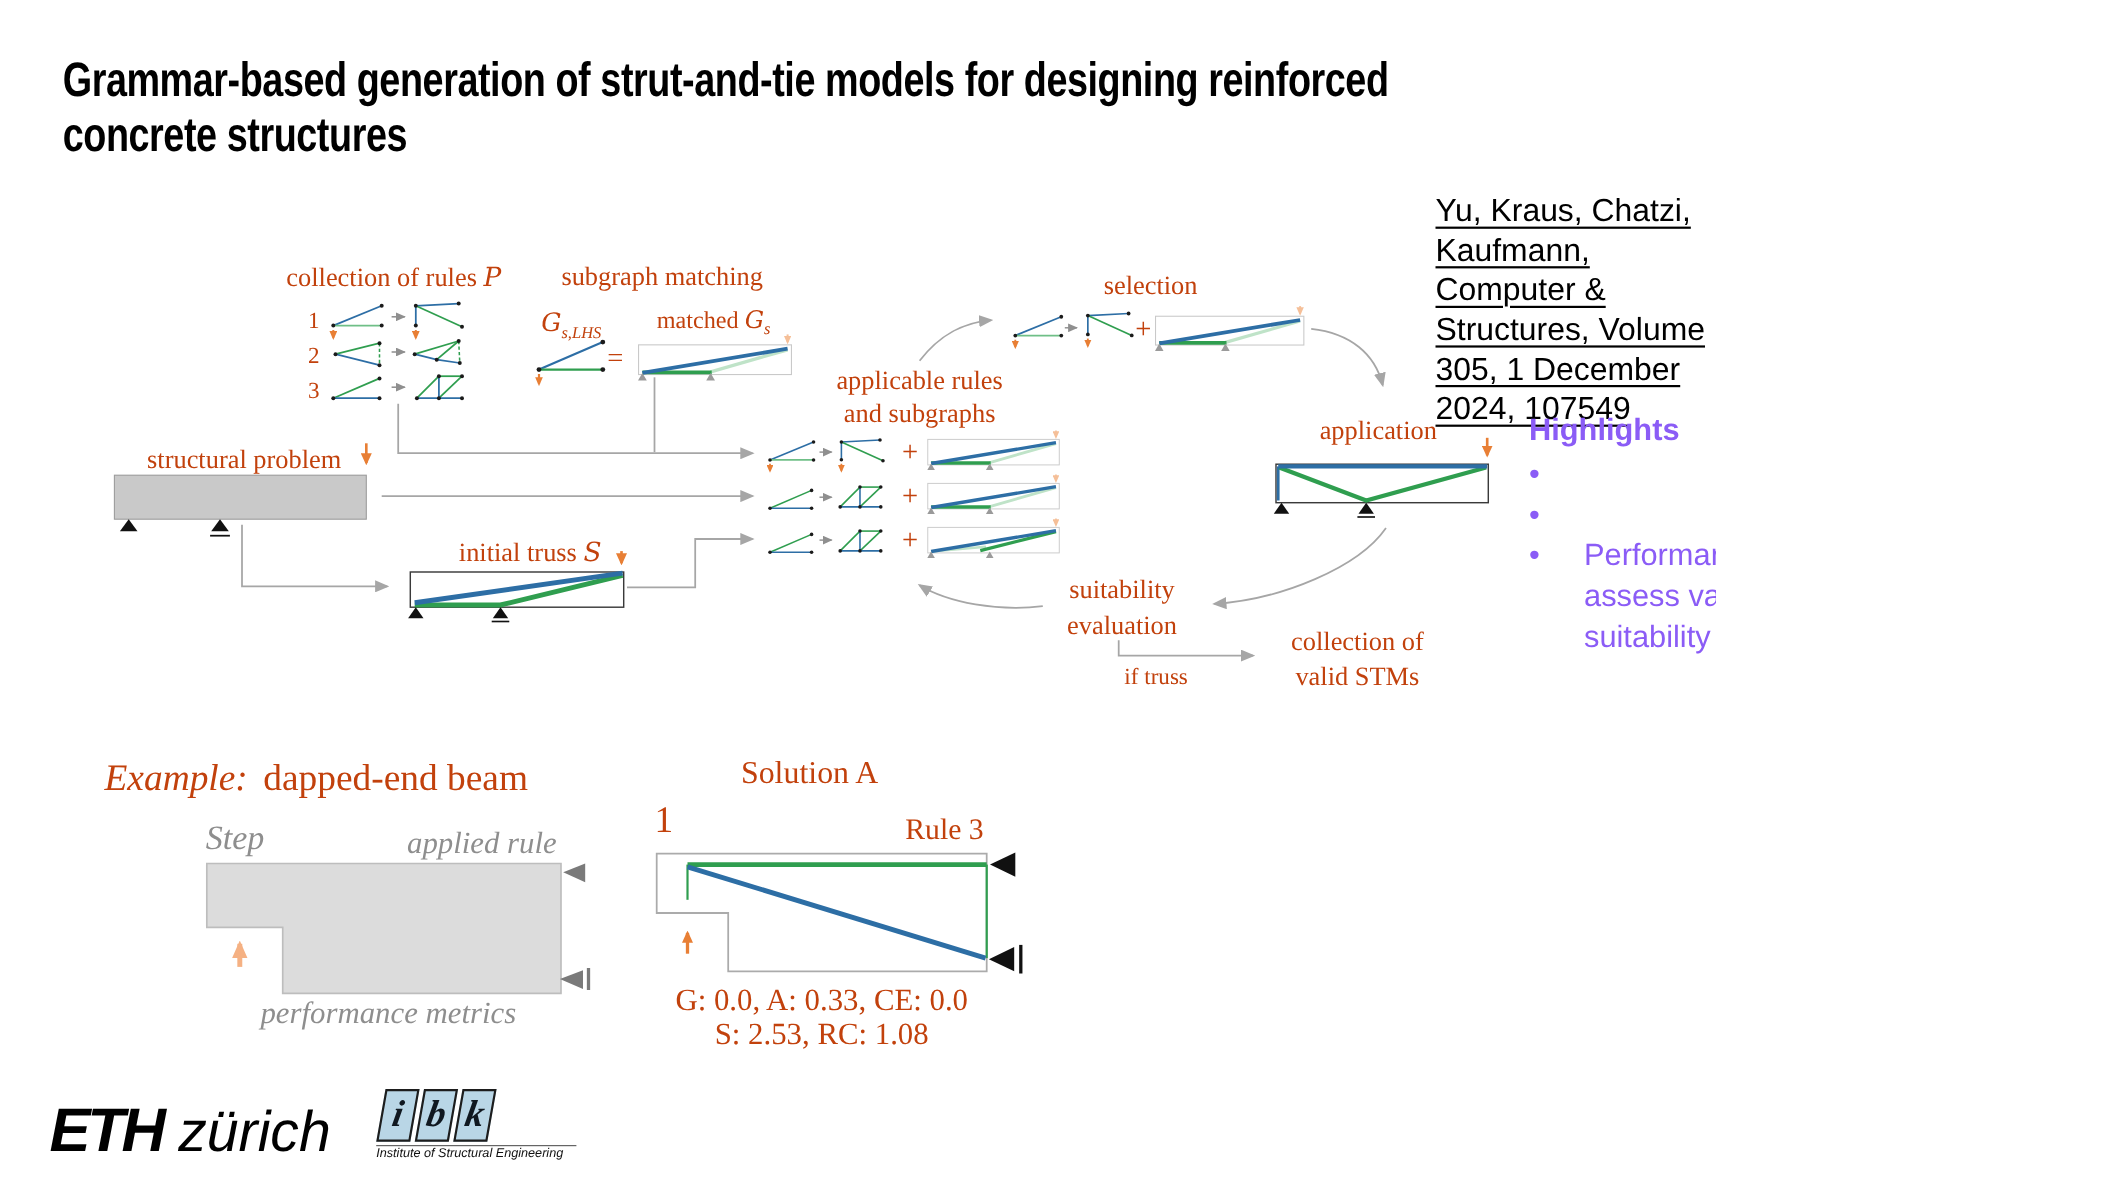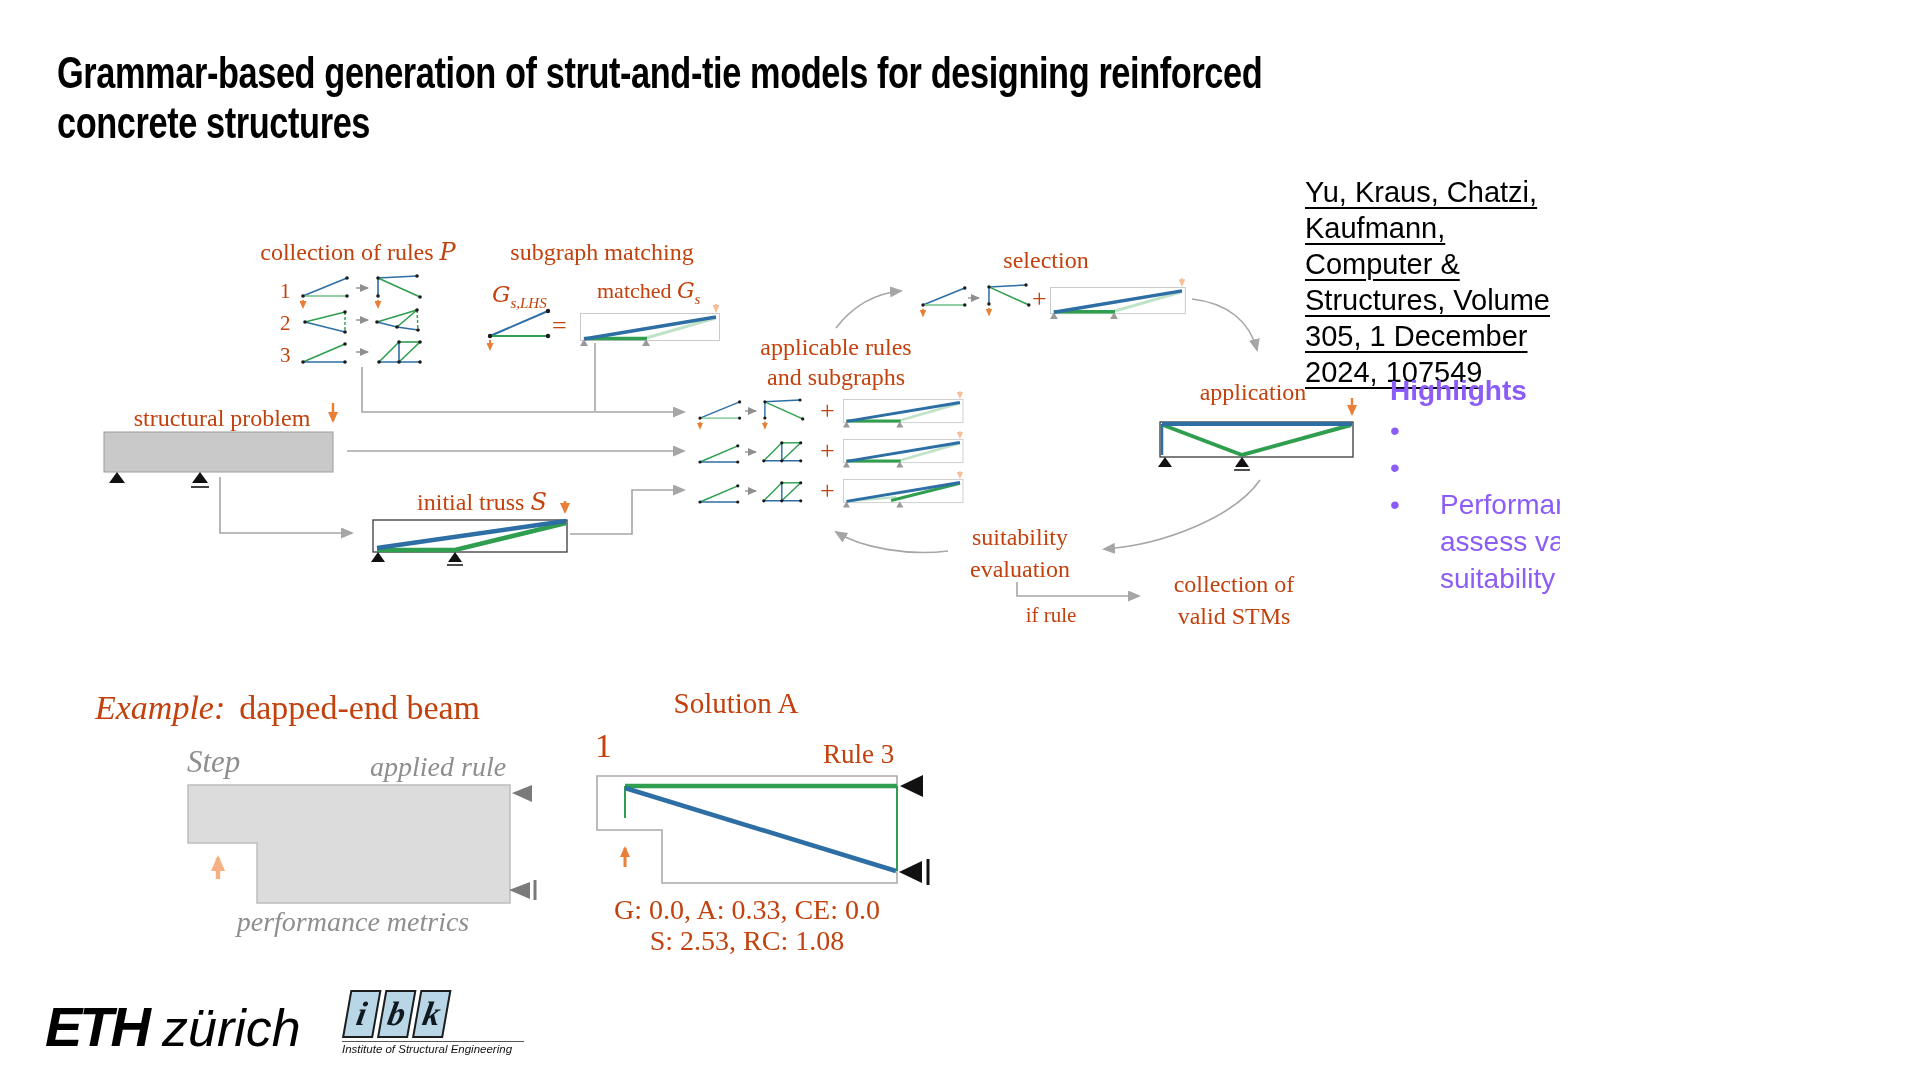--- a/index.html
+++ b/index.html
@@ -313,21 +313,21 @@
   <div class="lbl" style="left:597px; top:276px; font-size:22px;"><span>matched</span> <span class="scr">G</span><span class="sub">s</span></div>
 
   <div class="lbl c" style="left:222px; top:403px;">structural problem</div>
   <div class="lbl c" style="left:482px; top:487px;"><span>initial truss</span> <span class="scr">S</span></div>
   <div class="lbl c" style="left:836px; top:332px;">applicable rules
 and subgraphs</div>
   <div class="lbl c" style="left:1046px; top:245px;">selection</div>
   <div class="lbl c" style="left:1253px; top:377px;">application</div>
   <div class="lbl c" style="left:1020px; top:521px; line-height:32px;">suitability
 evaluation</div>
-  <div class="lbl c" style="left:1051px; top:600px; font-size:21px;">if rule</div>
+  <div class="lbl c" style="left:1051px; top:600px; font-size:21px;">if truss</div>
   <div class="lbl c" style="left:1234px; top:568px; line-height:32px;">collection of
 valid STMs</div>
 
   <div class="lbl" style="left:820px; top:396px; font-size:26px;">+</div>
   <div class="lbl" style="left:820px; top:436px; font-size:26px;">+</div>
   <div class="lbl" style="left:820px; top:476px; font-size:26px;">+</div>
   <div class="lbl" style="left:1032px; top:284px; font-size:26px;">+</div>
 
   <div class="lbl example-line">
     <span class="ex-prefix">Example:</span><span class="ex-name">dapped-end beam</span>

